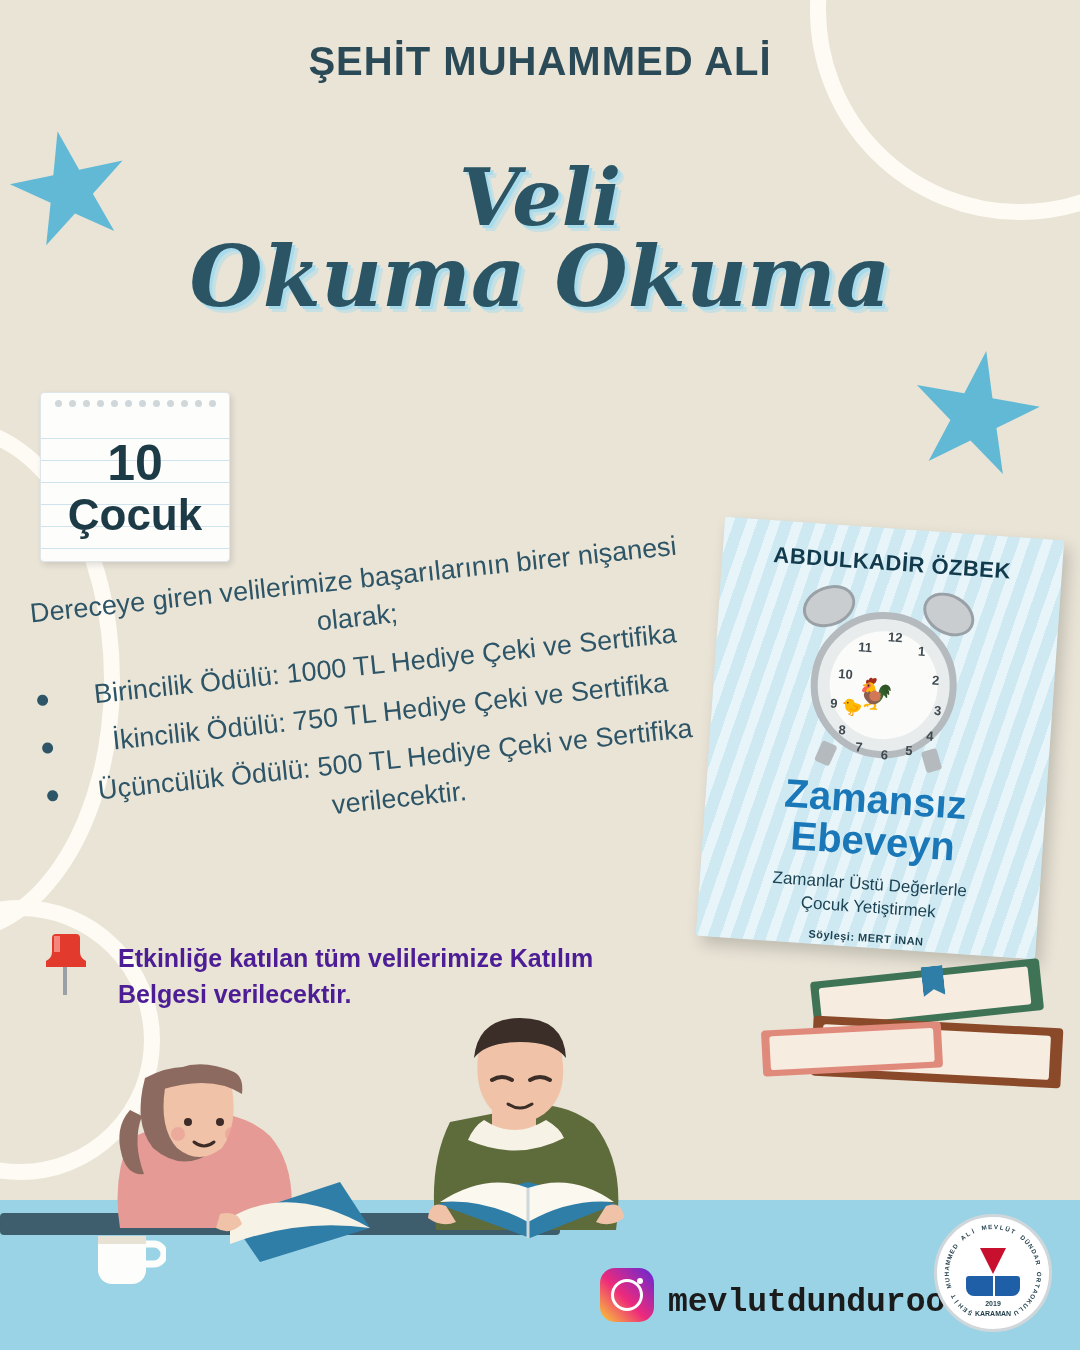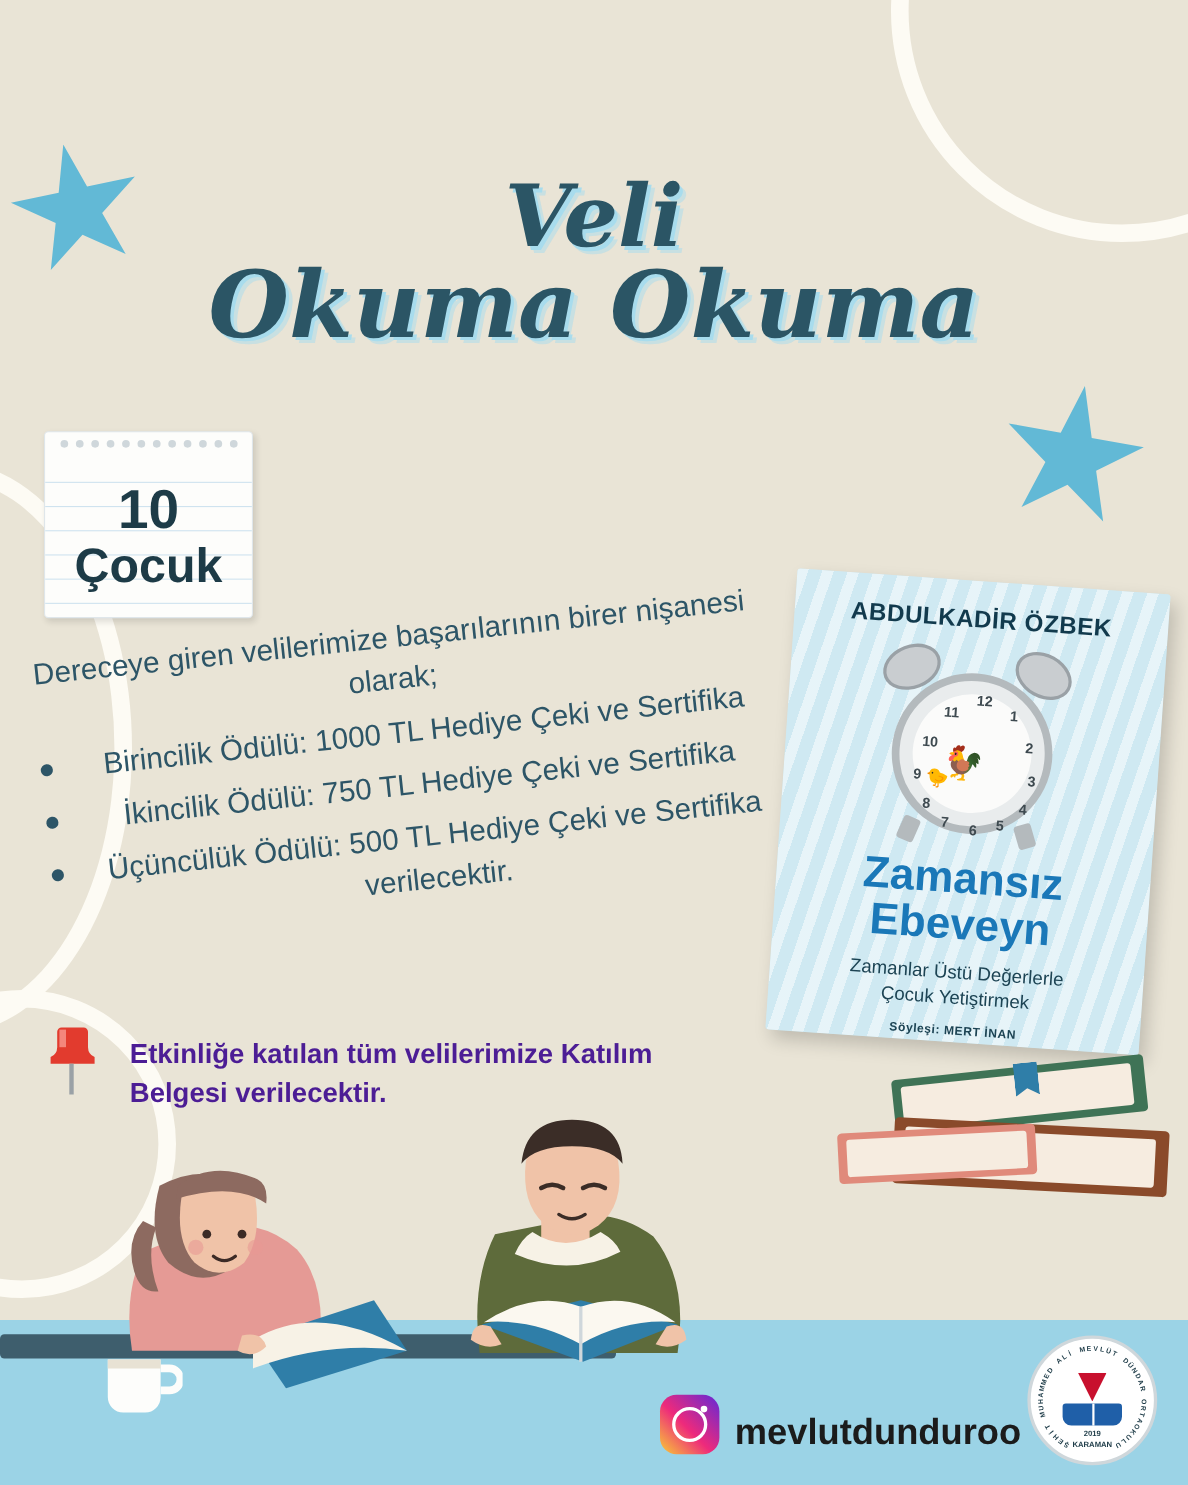--- a/index.html
+++ b/index.html
@@ -180,21 +180,21 @@
     background:linear-gradient(45deg,#f9ce34,#ee2a7b 45%,#6228d7);
     position:relative;
   }
   .ig::before {
     content:""; position:absolute; inset:11px; border:3px solid #fff; border-radius:50%;
   }
   .ig::after {
     content:""; position:absolute; right:11px; top:10px; width:6px; height:6px;
     border-radius:50%; background:#fff;
   }
-  .handle { color:#1b1b1b; font-family:Liberation Sans, sans-serif; font-weight:bold; font-size:33px;margin-top:14px; }
+  .handle { color:#1b1b1b; font-family:Liberation Mono, monospace; font-weight:bold; font-size:33px;margin-top:14px; }
 
   .logo {
     position:absolute; right:28px; bottom:18px; width:118px; height:118px;
     border-radius:50%; background:#ffffff; border:3px solid #cfd7db;
     display:flex; align-items:center; justify-content:center;
   }
   .logo .ring-text {
     position:absolute; inset:4px; border-radius:50%;
   }
   .logo .ring-text span {
@@ -219,20 +219,21 @@
 </head>
 <body>
 
 <div class="bg-swoosh swoosh-tr"></div>
 <div class="bg-swoosh swoosh-l"></div>
 <div class="bg-swoosh swoosh-bl"></div>
 <div class="star star-1"></div>
 <div class="star star-2"></div>
 
 <div class="school-name">
+  <div>ŞEHİT MUHAMMED ALİ</div>
 </div>
 
 <div class="title-script">
   <div class="l1">Veli</div>
   <div class="l2">Okuma Okuma</div>
 </div>
 
 <div class="note">
   <div class="rings">
     <i></i>

